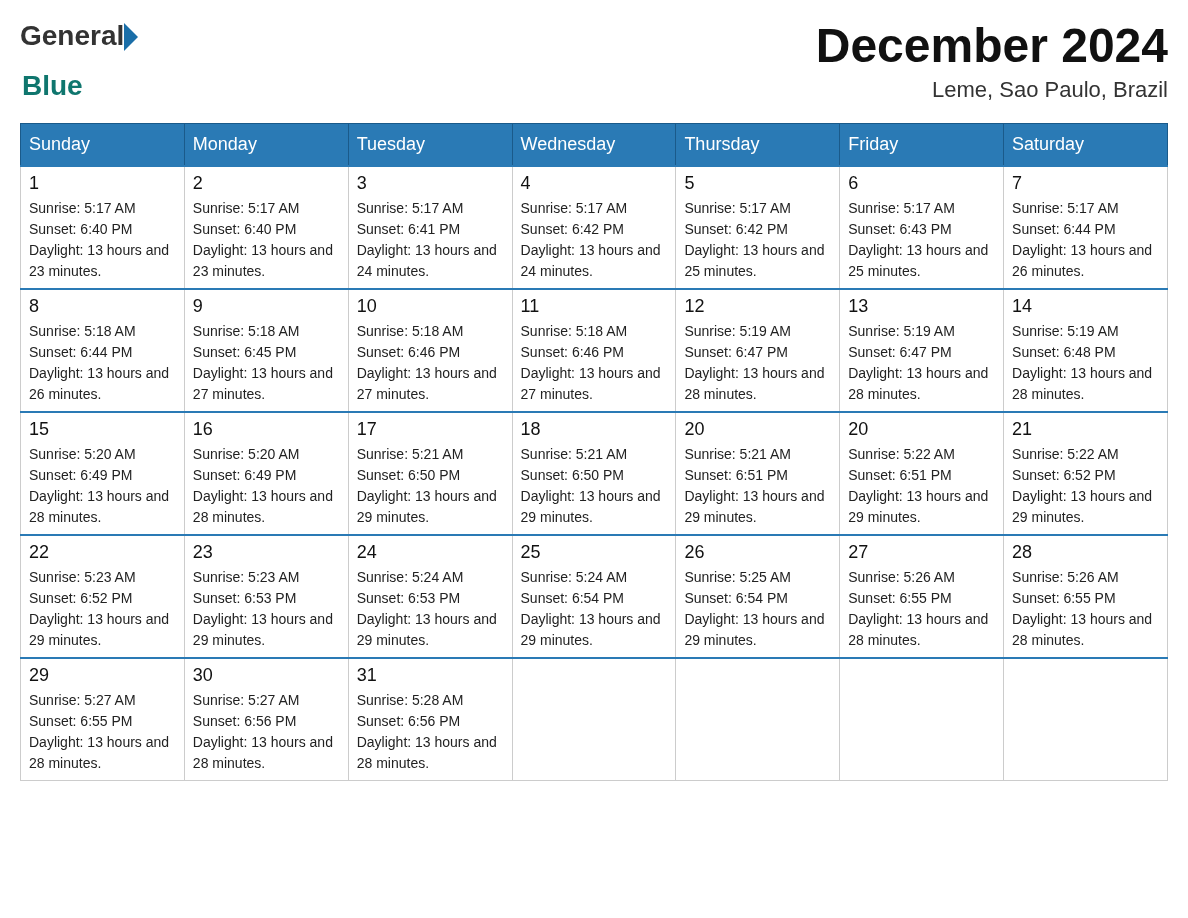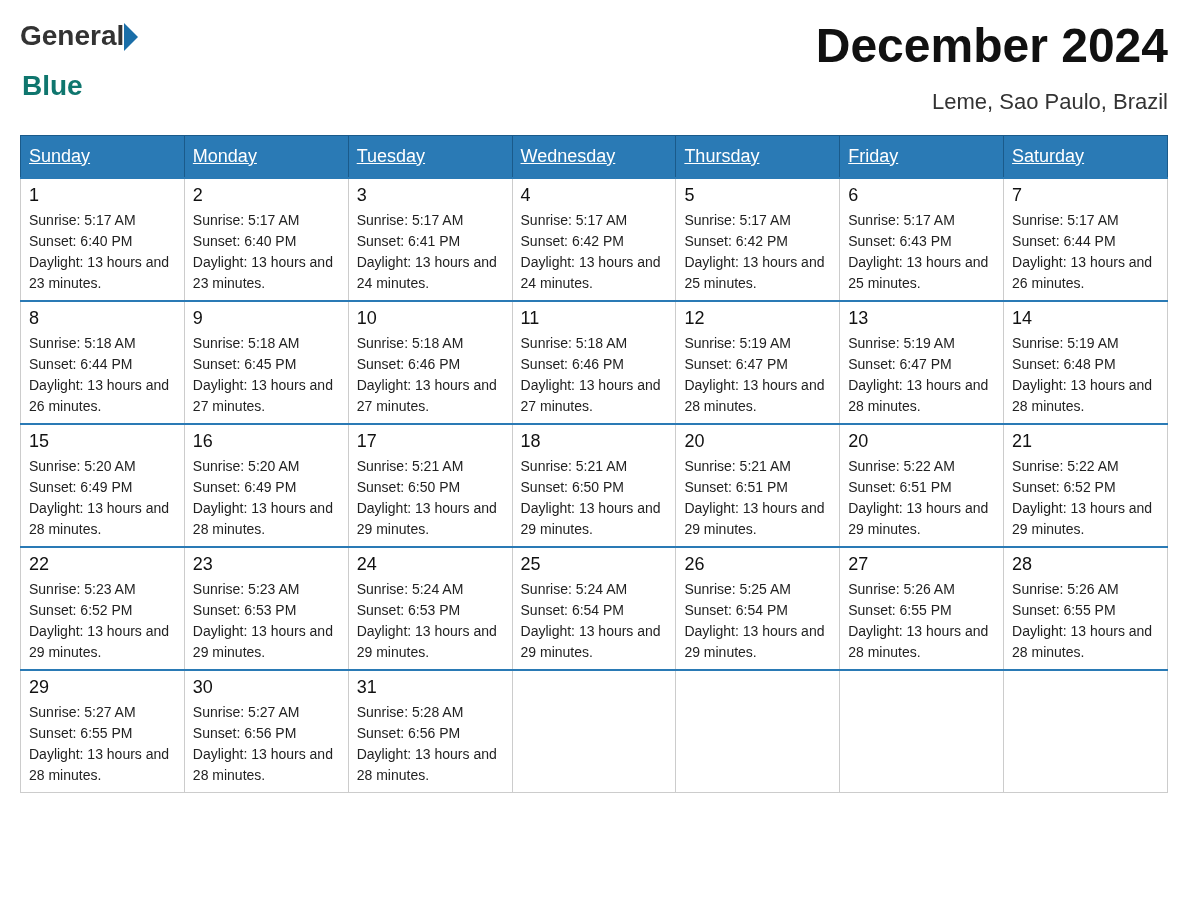--- a/index.html
+++ b/index.html
@@ -6,21 +6,21 @@
     body {
       font-family: Arial, sans-serif;
       background: #fff;
       padding: 20px;
       width: 1188px;
       min-height: 918px;
     }
     .header {
       display: flex;
       justify-content: space-between;
-      align-items: flex-start;
+      align-items: center;
       margin-bottom: 20px;
     }
     .logo-text-general {
       font-size: 28px;
       font-weight: bold;
       color: #333;
       font-family: Arial, sans-serif;
     }
     .logo-arrow {
       width: 0;
@@ -51,36 +51,35 @@
     }
     .month-title {
       font-size: 48px;
       font-weight: bold;
       color: #111;
       line-height: 1.1;
     }
     .location {
       font-size: 22px;
       color: #333;
-      margin-top: 16px;
+      margin-top: 4px;
     }
     .calendar {
       width: 100%;
       border-collapse: collapse;
       border: 1px solid #999;
     }
     .calendar th {
       background-color: #2a7ab5;
       color: #fff;
       font-size: 18px;
       font-weight: normal;
       padding: 10px 8px;
       text-align: left;
       border: 1px solid #1a5a8a;
-      text-decoration: underline;
     }
     .calendar td {
       vertical-align: top;
       padding: 6px 8px;
       border: 1px solid #ccc;
       width: 14.28%;
       min-height: 110px;
       font-size: 13px;
       color: #222;
       background: #fff;

